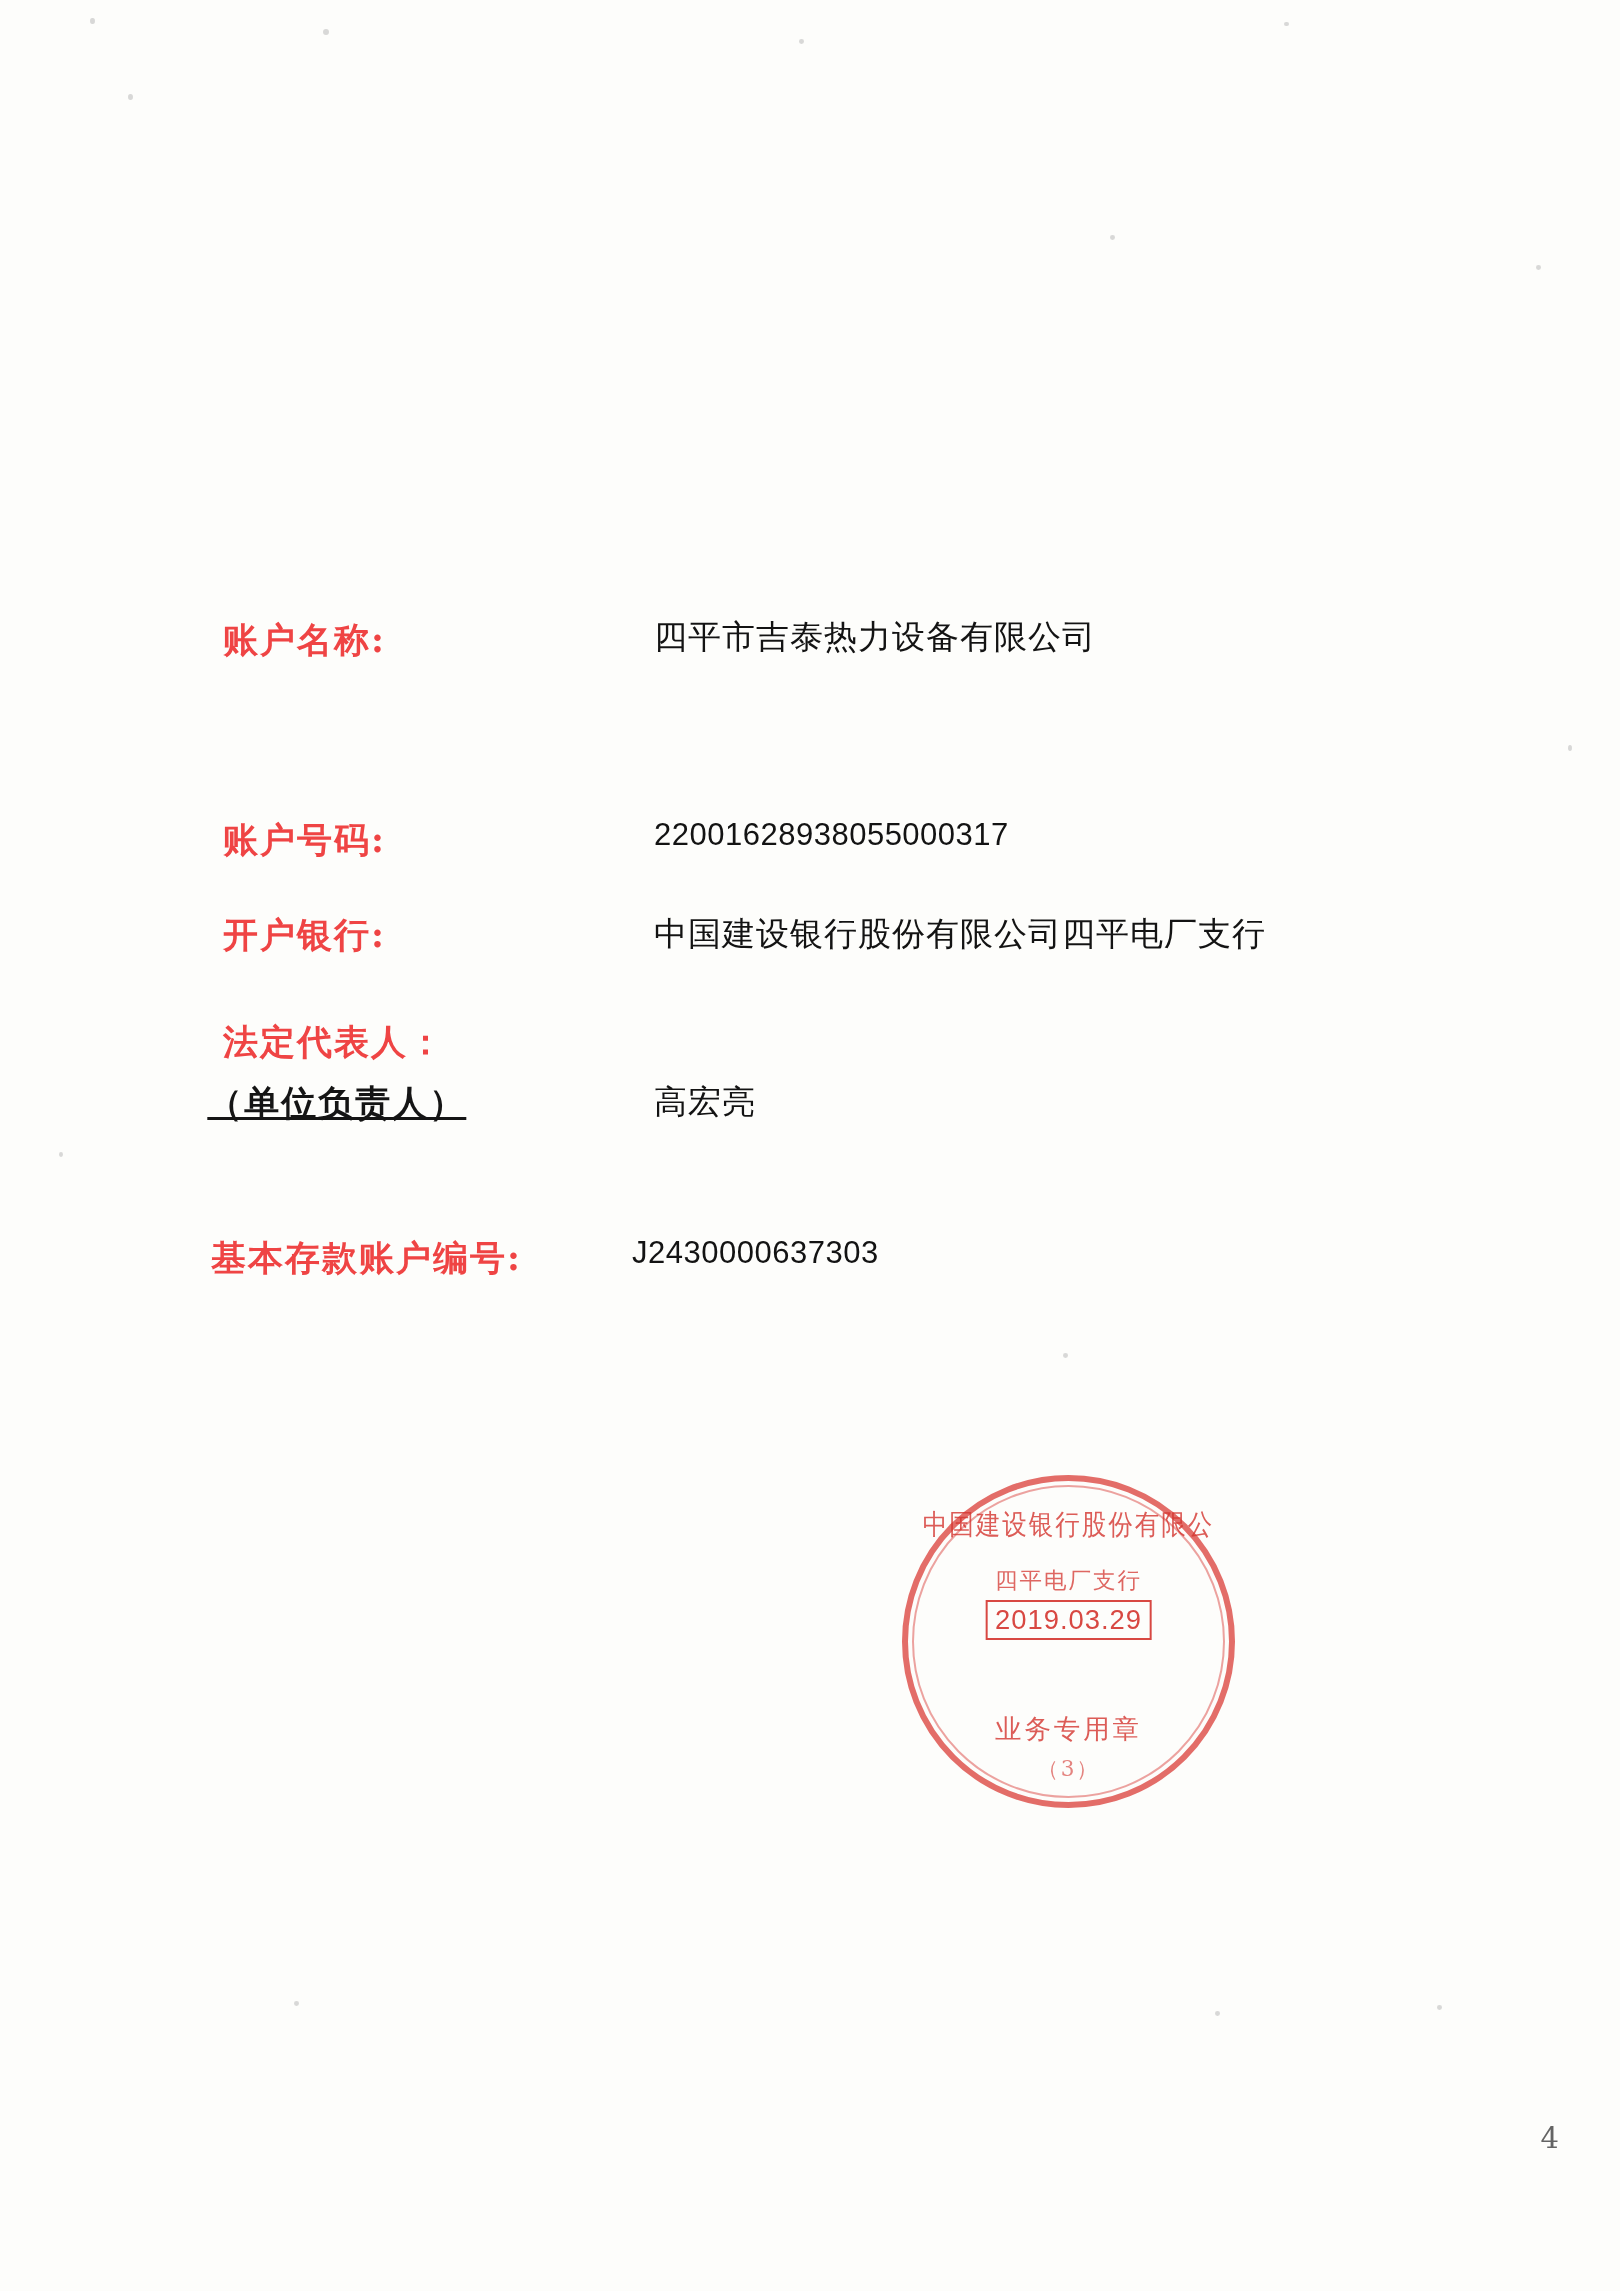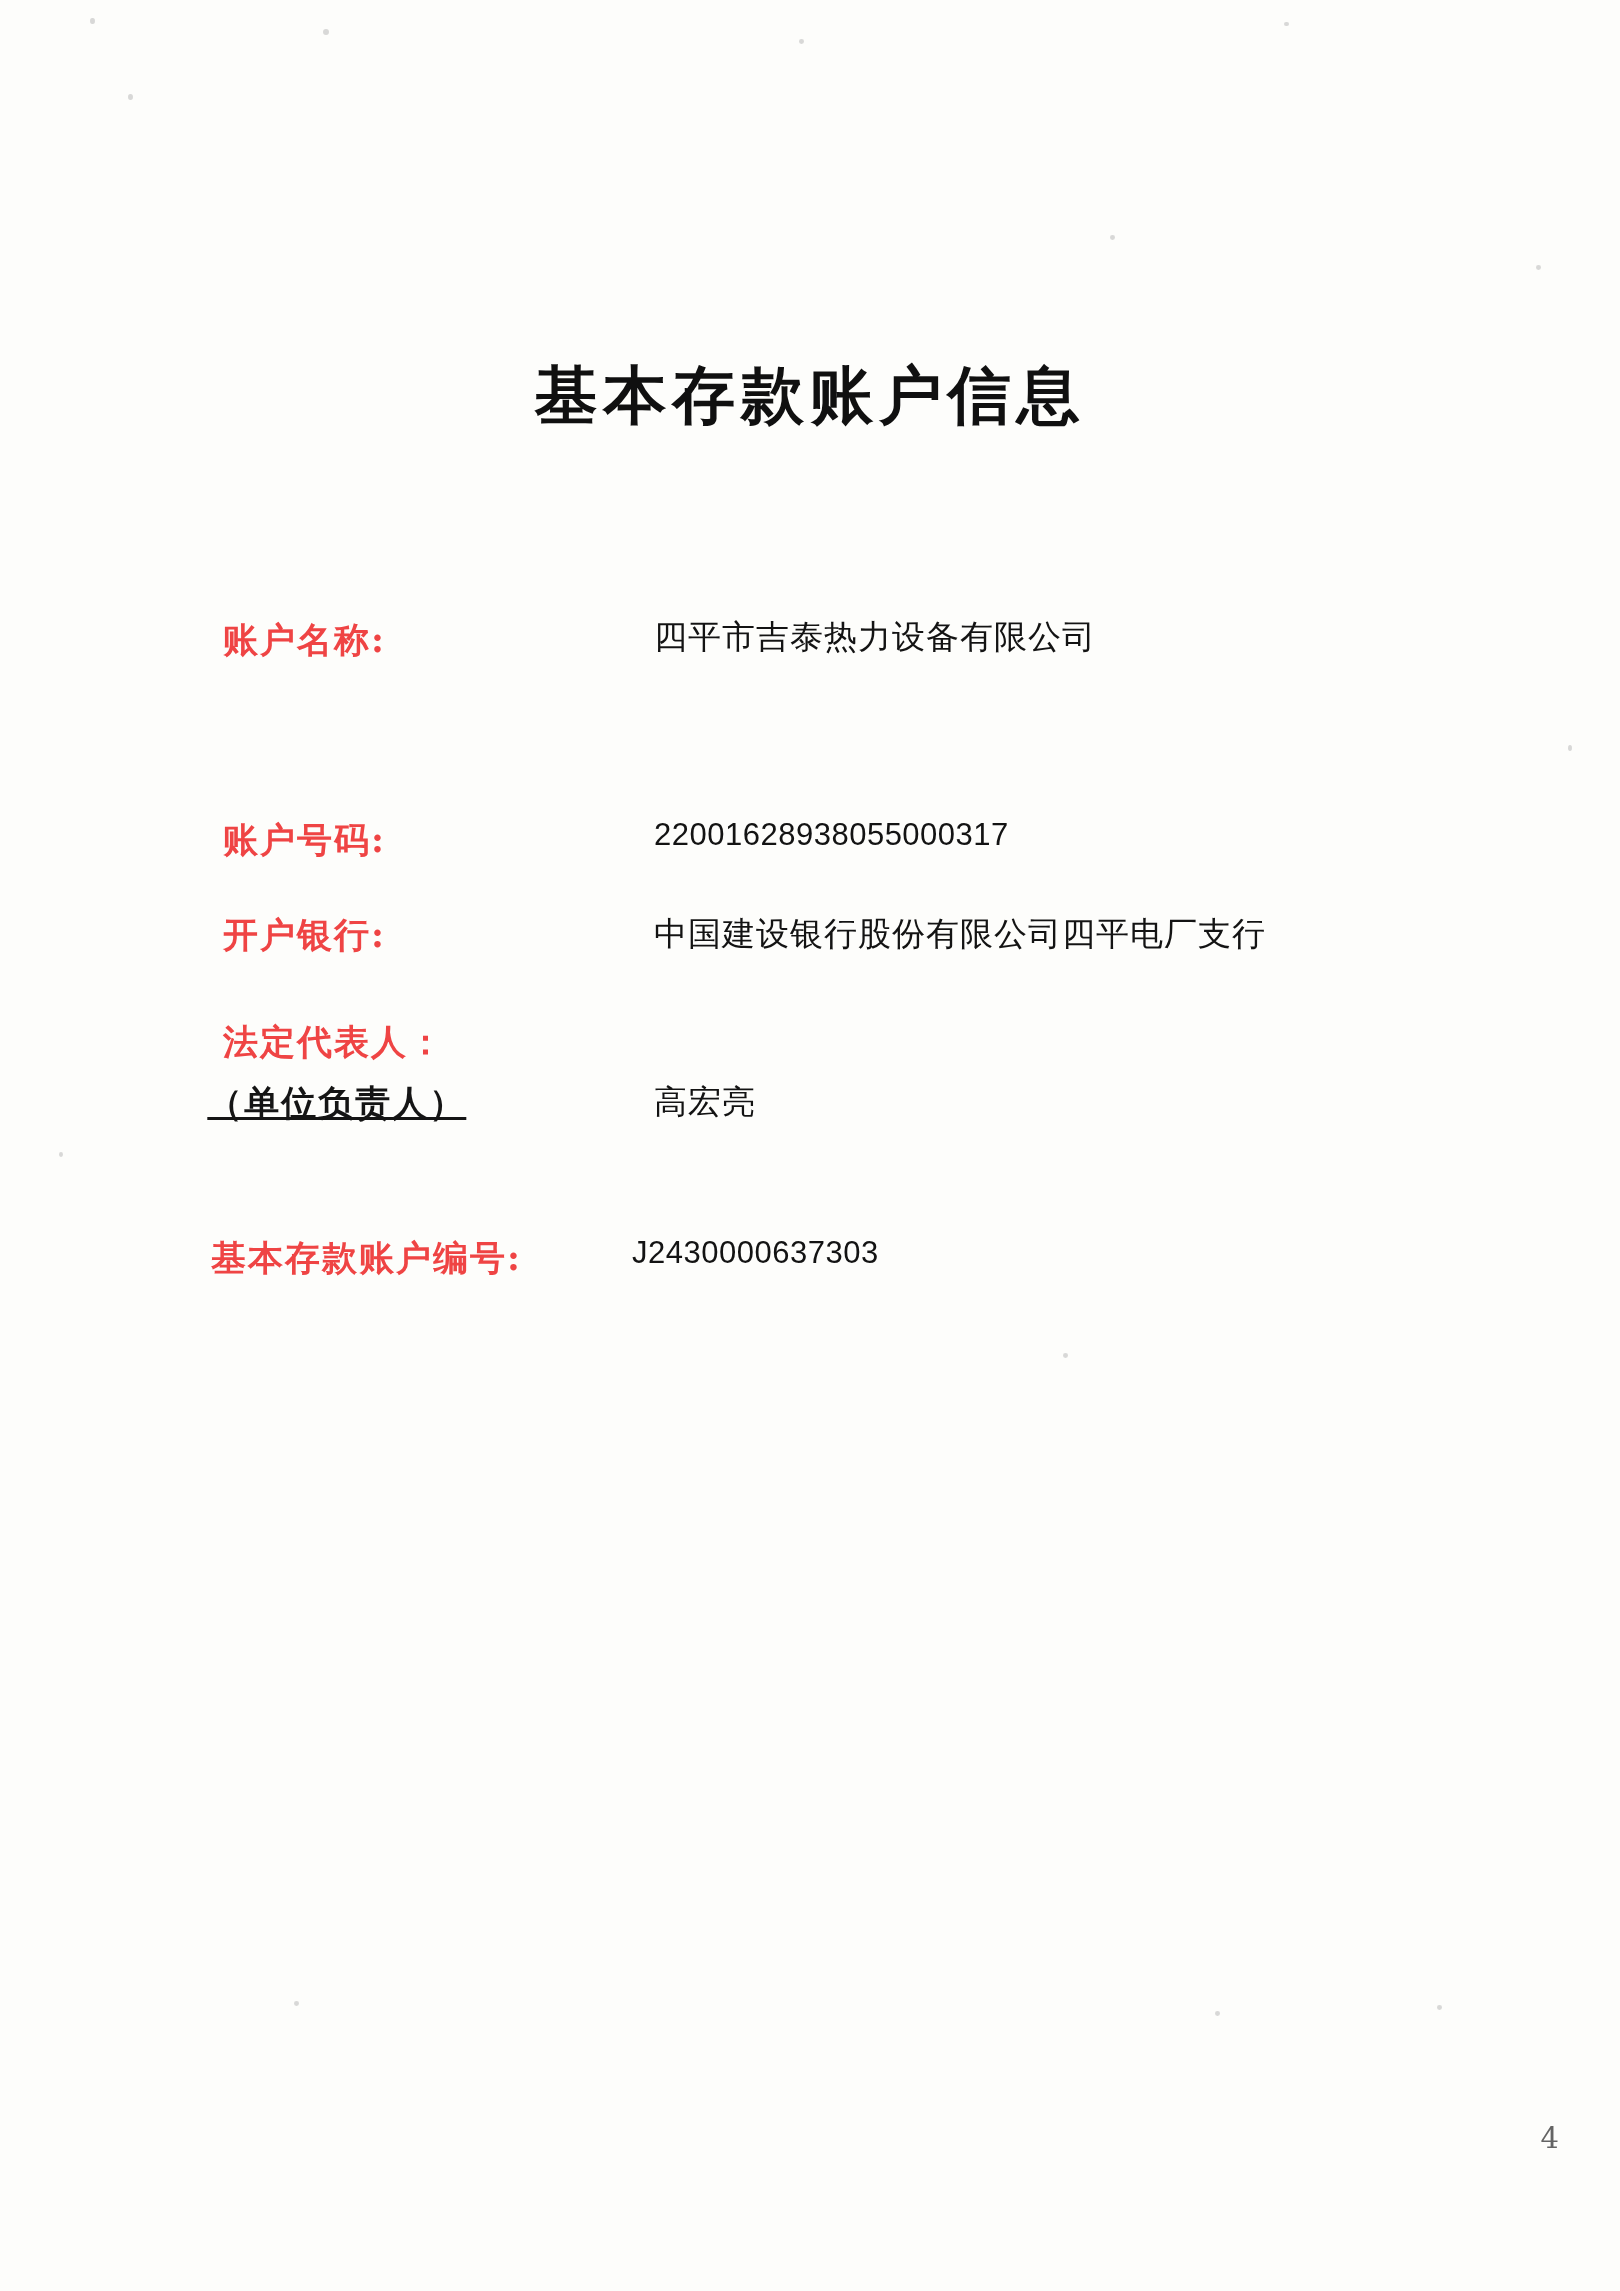--- a/index.html
+++ b/index.html
@@ -219,21 +219,20 @@
   <div class="speck" style="left:128px; top:94px; width:4.9px; height:5.9px;"></div>
   <div class="speck" style="left:1110px; top:235px; width:4.9px; height:4.9px;"></div>
   <div class="speck" style="left:1536px; top:265px; width:4.9px; height:4.9px;"></div>
   <div class="speck" style="left:1568px; top:745px; width:3.9px; height:5.9px;"></div>
   <div class="speck" style="left:59px; top:1152px; width:3.9px; height:4.9px;"></div>
   <div class="speck" style="left:1063px; top:1353px; width:4.9px; height:4.9px;"></div>
   <div class="speck" style="left:294px; top:2001px; width:4.9px; height:4.9px;"></div>
   <div class="speck" style="left:1215px; top:2011px; width:4.9px; height:4.9px;"></div>
   <div class="speck" style="left:1437px; top:2005px; width:4.9px; height:4.9px;"></div>
 
-  <div class="doc-title">基本存款账户信息</div>
 
   <div class="field" id="f-name">
     <span class="field-label">账户名称:</span>
     <span class="field-value">四平市吉泰热力设备有限公司</span>
   </div>
 
   <div class="field" id="f-account">
     <span class="field-label">账户号码:</span>
     <span class="field-value mono">22001628938055000317</span>
   </div>
@@ -247,18 +246,27 @@
     <span class="field-label">法定代表人：</span>
     <span class="label-2">（单位负责人）</span>
     <span class="field-value">高宏亮</span>
   </div>
 
   <div class="field" id="f-basicno">
     <span class="field-label">基本存款账户编号:</span>
     <span class="field-value mono">J2430000637303</span>
   </div>
 
+  <div class="seal">
+    <div class="ring"></div>
+    <div class="ring inner"></div>
+    <div class="arc-top">中国建设银行股份有限公</div>
+    <div class="arc-mid">四平电厂支行</div>
+    <div class="datebox">2019.03.29</div>
+    <div class="arc-bottom">业务专用章</div>
+    <div class="arc-bottom2">（3）</div>
+  </div>
 
 
   <div class="corner-mark">4</div>
 
 </div>
 
 
 </body></html>

